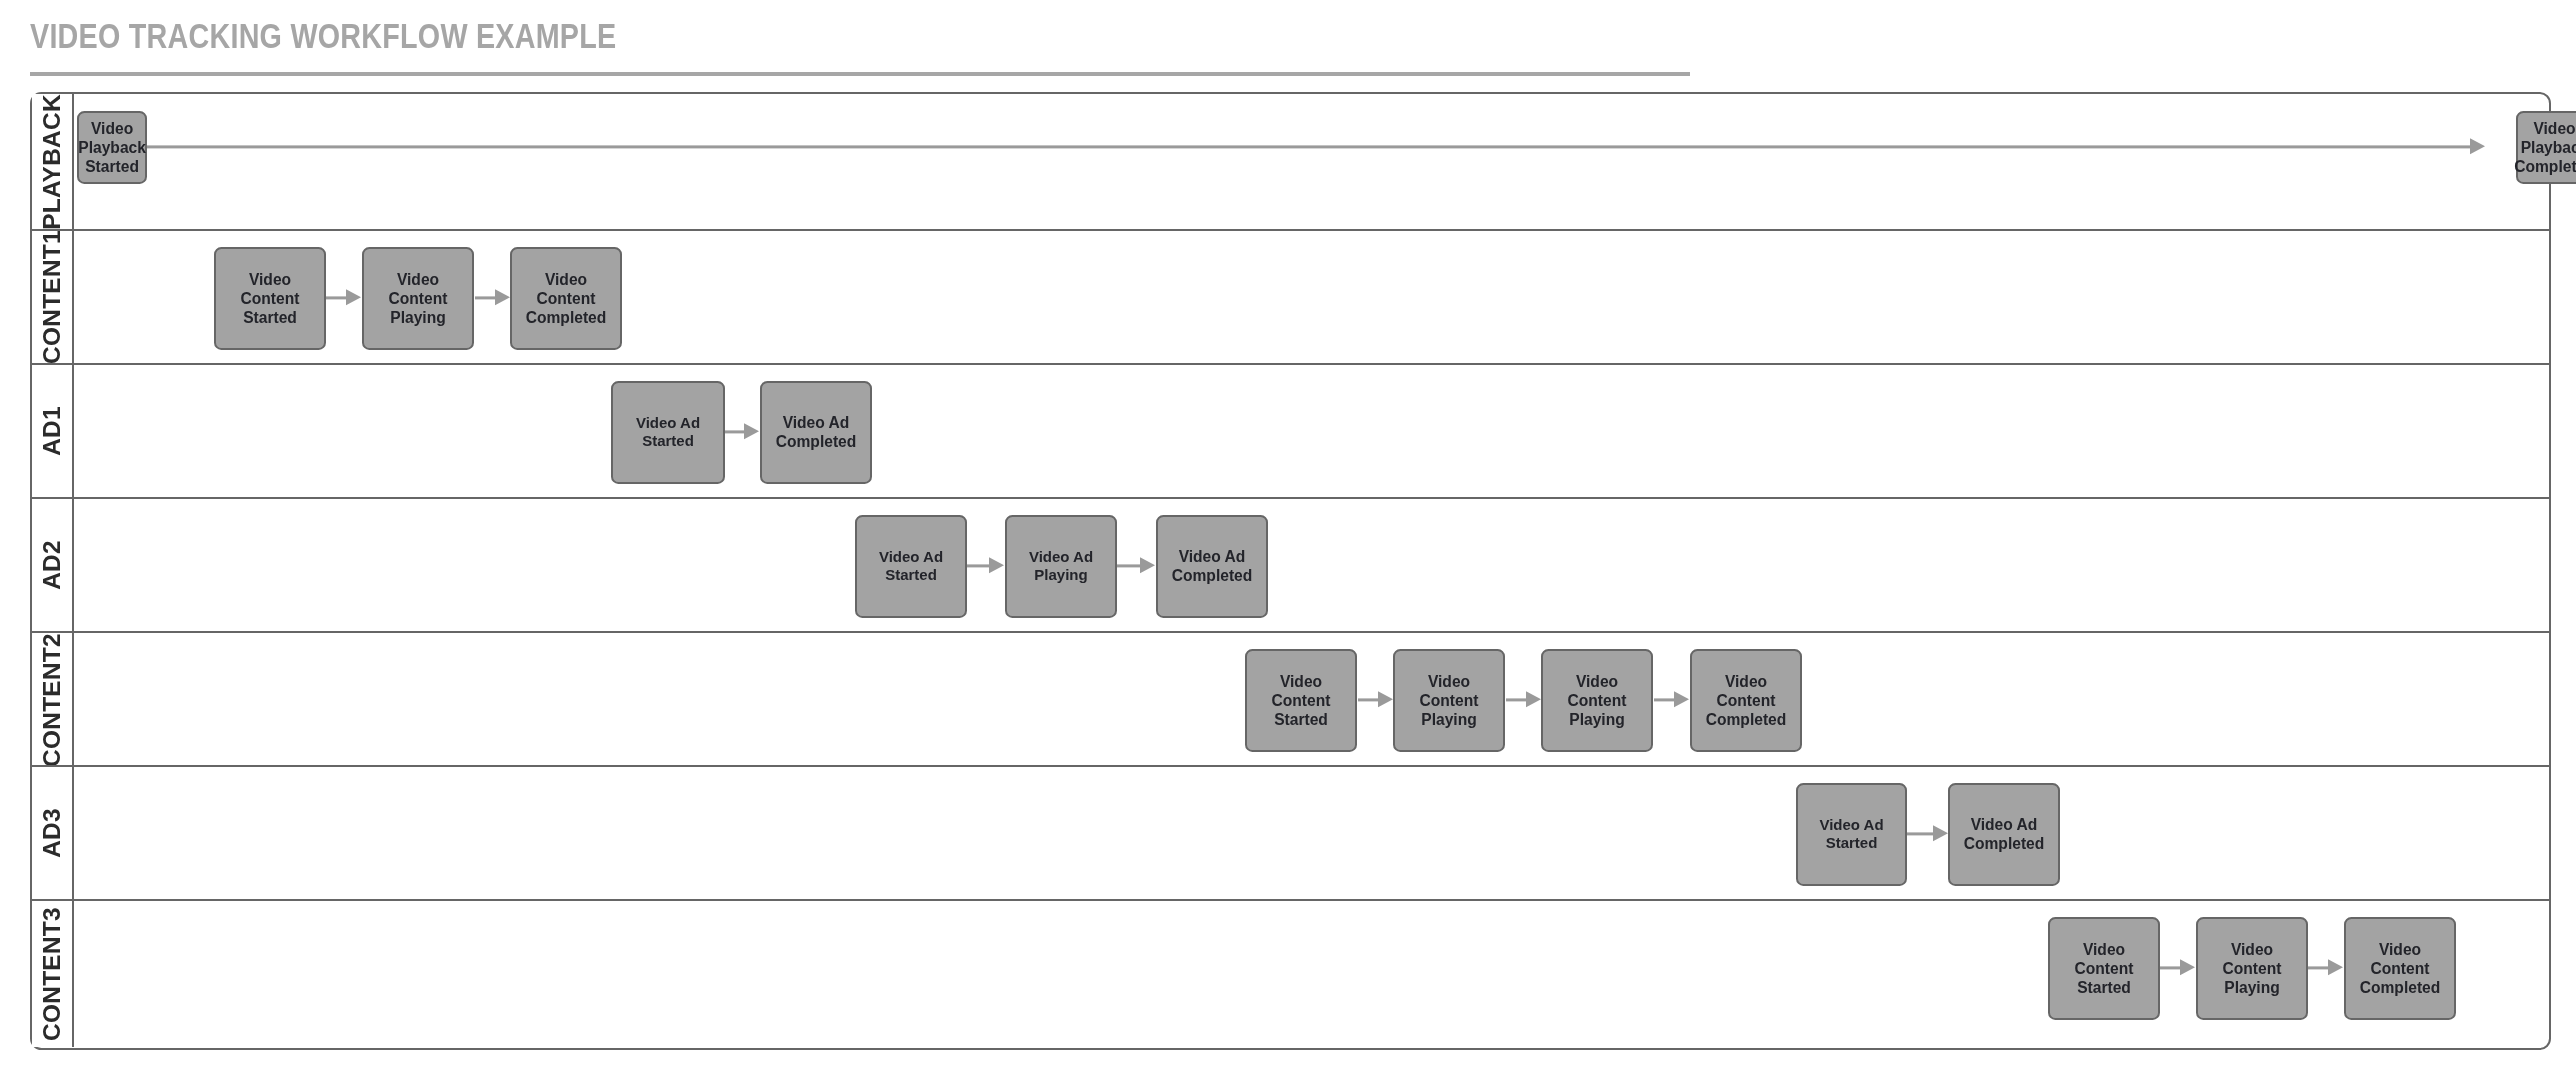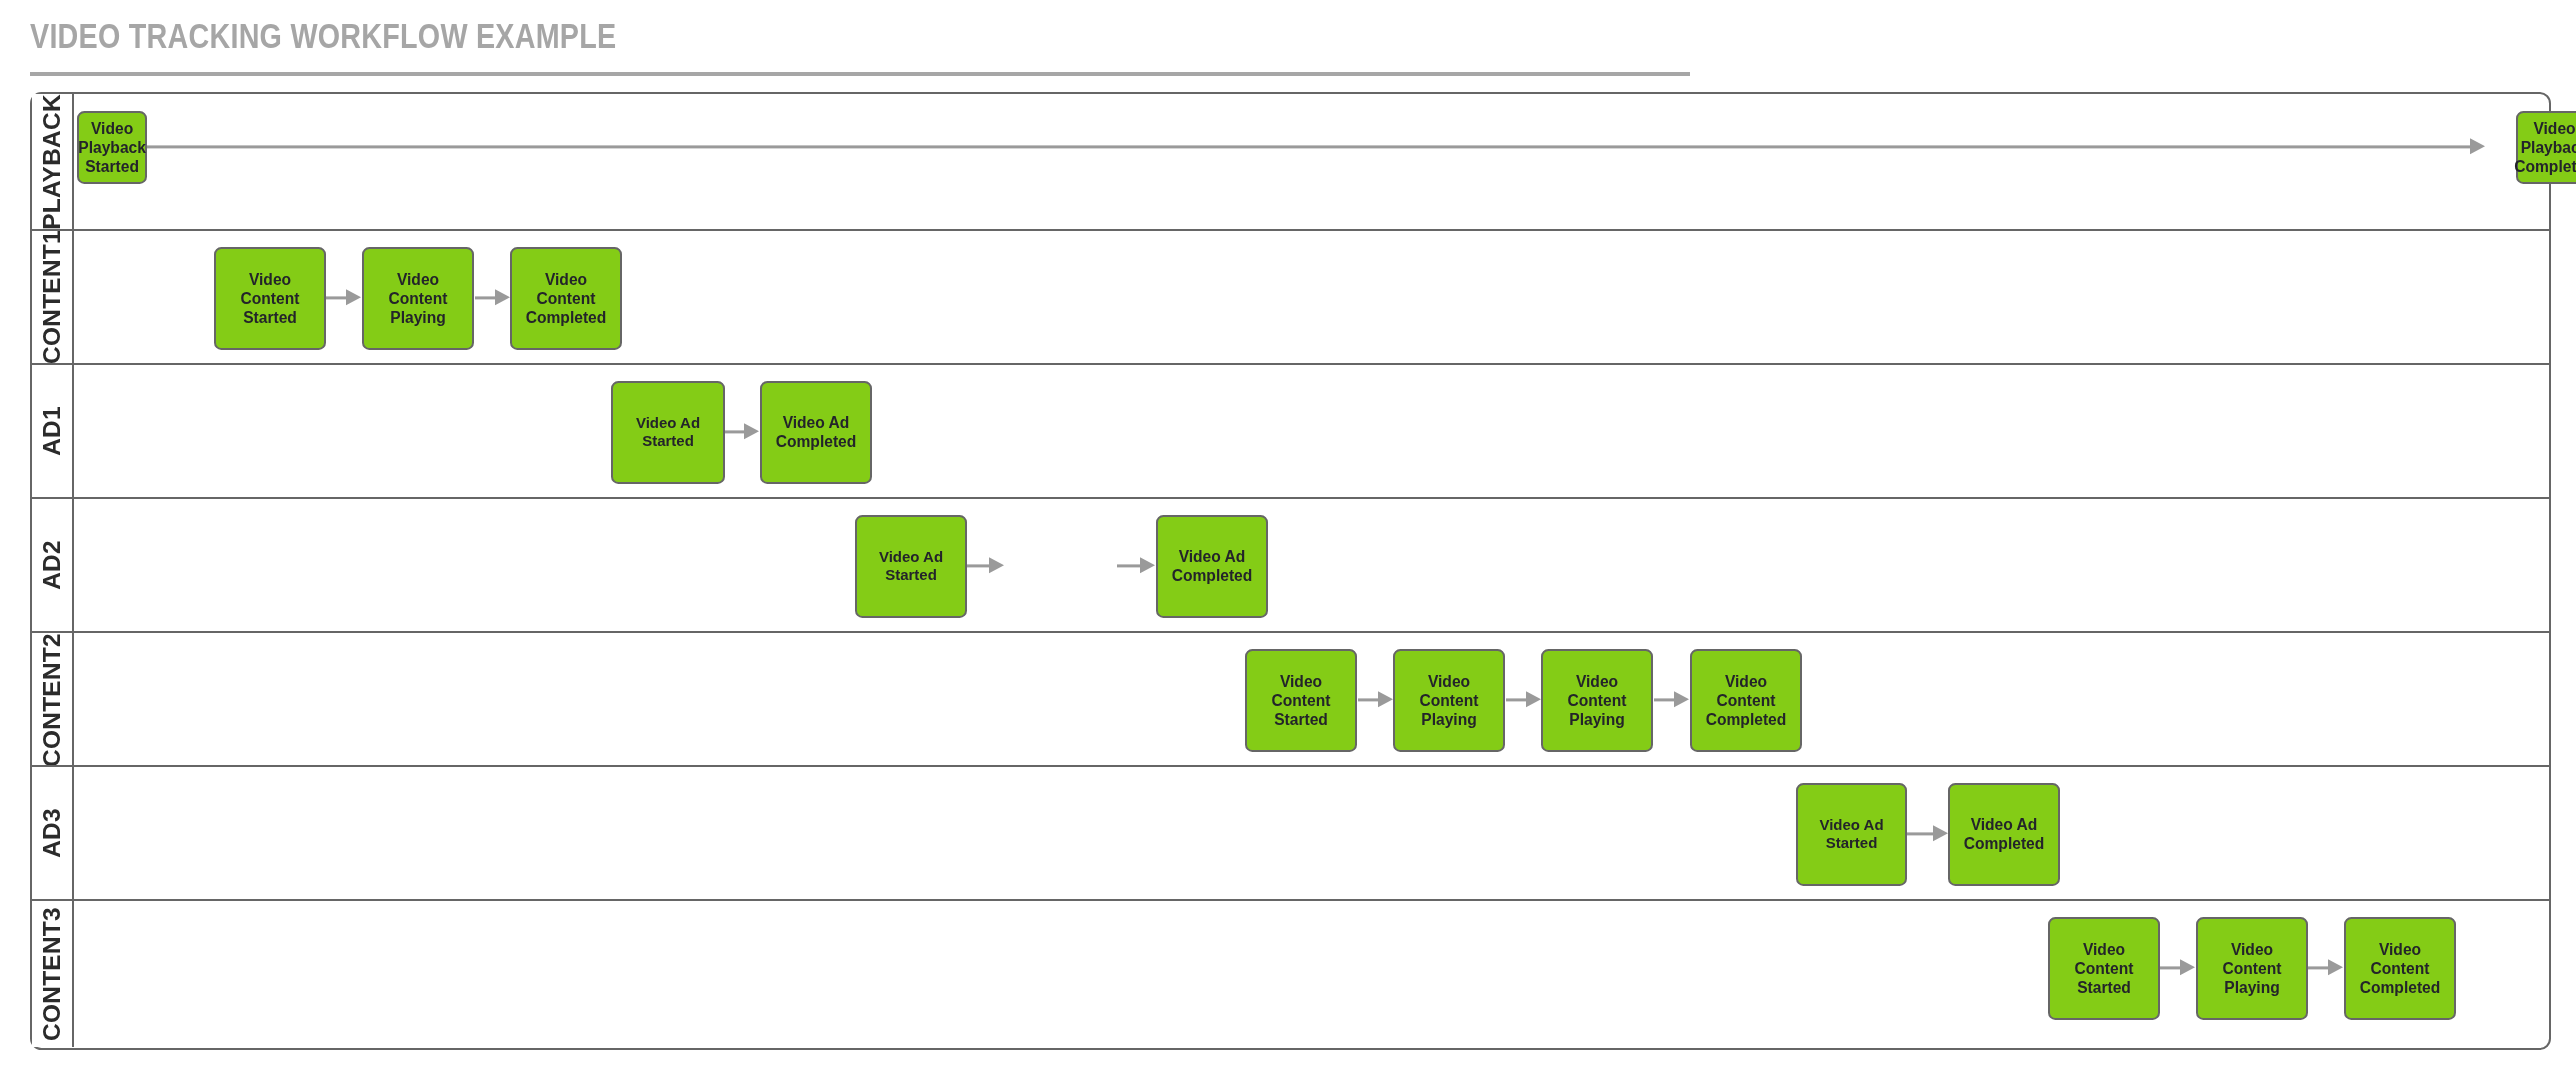--- a/index.html
+++ b/index.html
@@ -95,21 +95,21 @@
     top: 0;
     bottom: 0;
   }
 
   
   .node {
     position: absolute;
     box-sizing: border-box;
     border: 2.6px solid #666666;
     border-radius: 7.3px;
-    background: #84cc16;
+    background: #a3a3a3;
     display: flex;
     align-items: center;
     justify-content: center;
     text-align: center;
     padding: 1px 2.1px;
     font-family: "Liberation Sans", sans-serif;
     font-weight: bold;
     font-size: 15.6px;
     line-height: 1.22;
     color: #23242a;
@@ -205,20 +205,21 @@
         <div class="lane-body" style="left: 42px;">
           <div class="edge" style="left: 892px; top: 67px; width: 39px;">
             <div class="edge-line" style="width: 25.5px;"></div>
             <div class="edge-head" style="left: 23.4px;"></div>
           </div>
           <div class="edge" style="left: 1043px; top: 67px; width: 39px;">
             <div class="edge-line" style="width: 25.5px;"></div>
             <div class="edge-head" style="left: 23.4px;"></div>
           </div>
           <div class="node tight" style="left: 781px; top: 15.6px; width: 112px; height: 103px;">Video Ad Started</div>
+          <div class="node tight" style="left: 931px; top: 15.6px; width: 112px; height: 103px;">Video Ad Playing</div>
           <div class="node" style="left: 1082px; top: 15.6px; width: 112px; height: 103px;">Video Ad Completed</div>
         </div>
       </div>
       <div class="lane has-top-rule" style="top: 537px; height: 135px;">
         <div class="lane-header" style="width: 42px;">
           <div class="lane-header-label">CONTENT2</div>
         </div>
         <div class="lane-body" style="left: 42px;">
           <div class="edge" style="left: 1284px; top: 67px; width: 36px;">
             <div class="edge-line" style="width: 22.3px;"></div>

